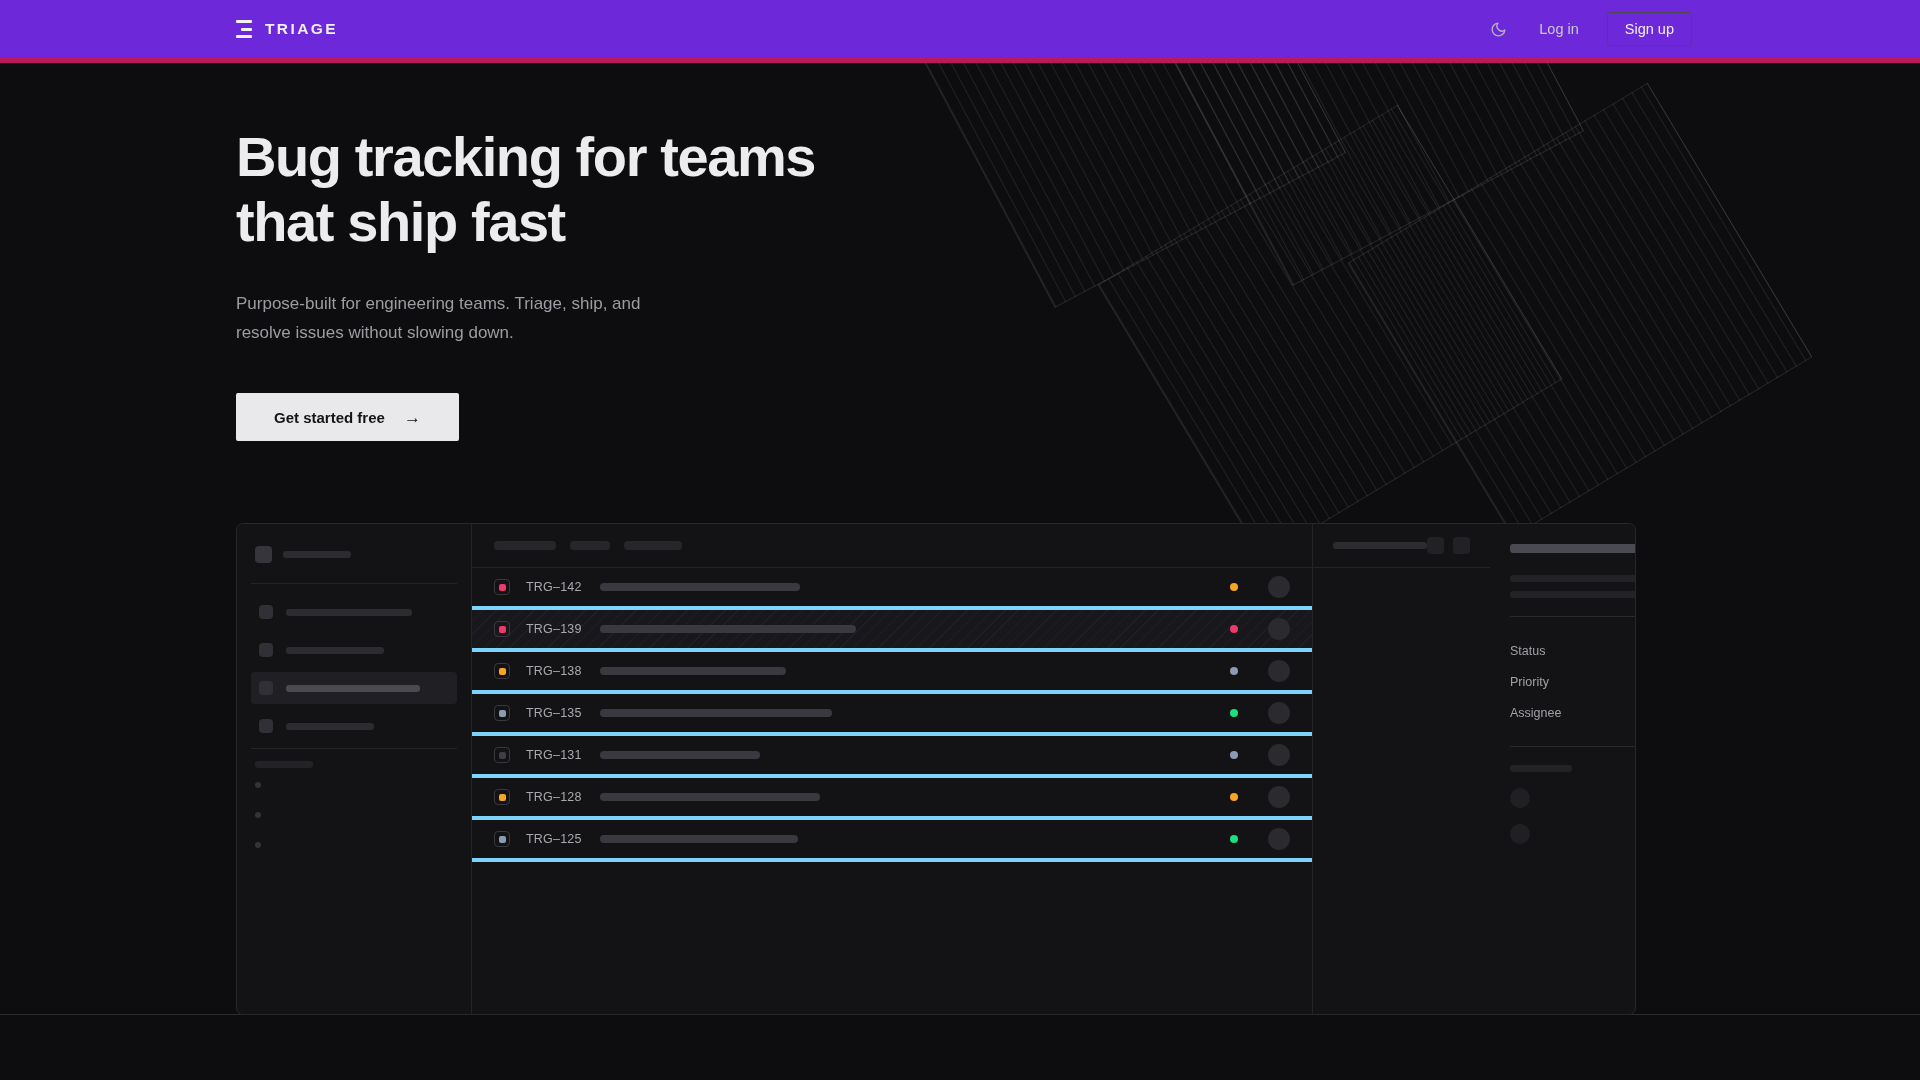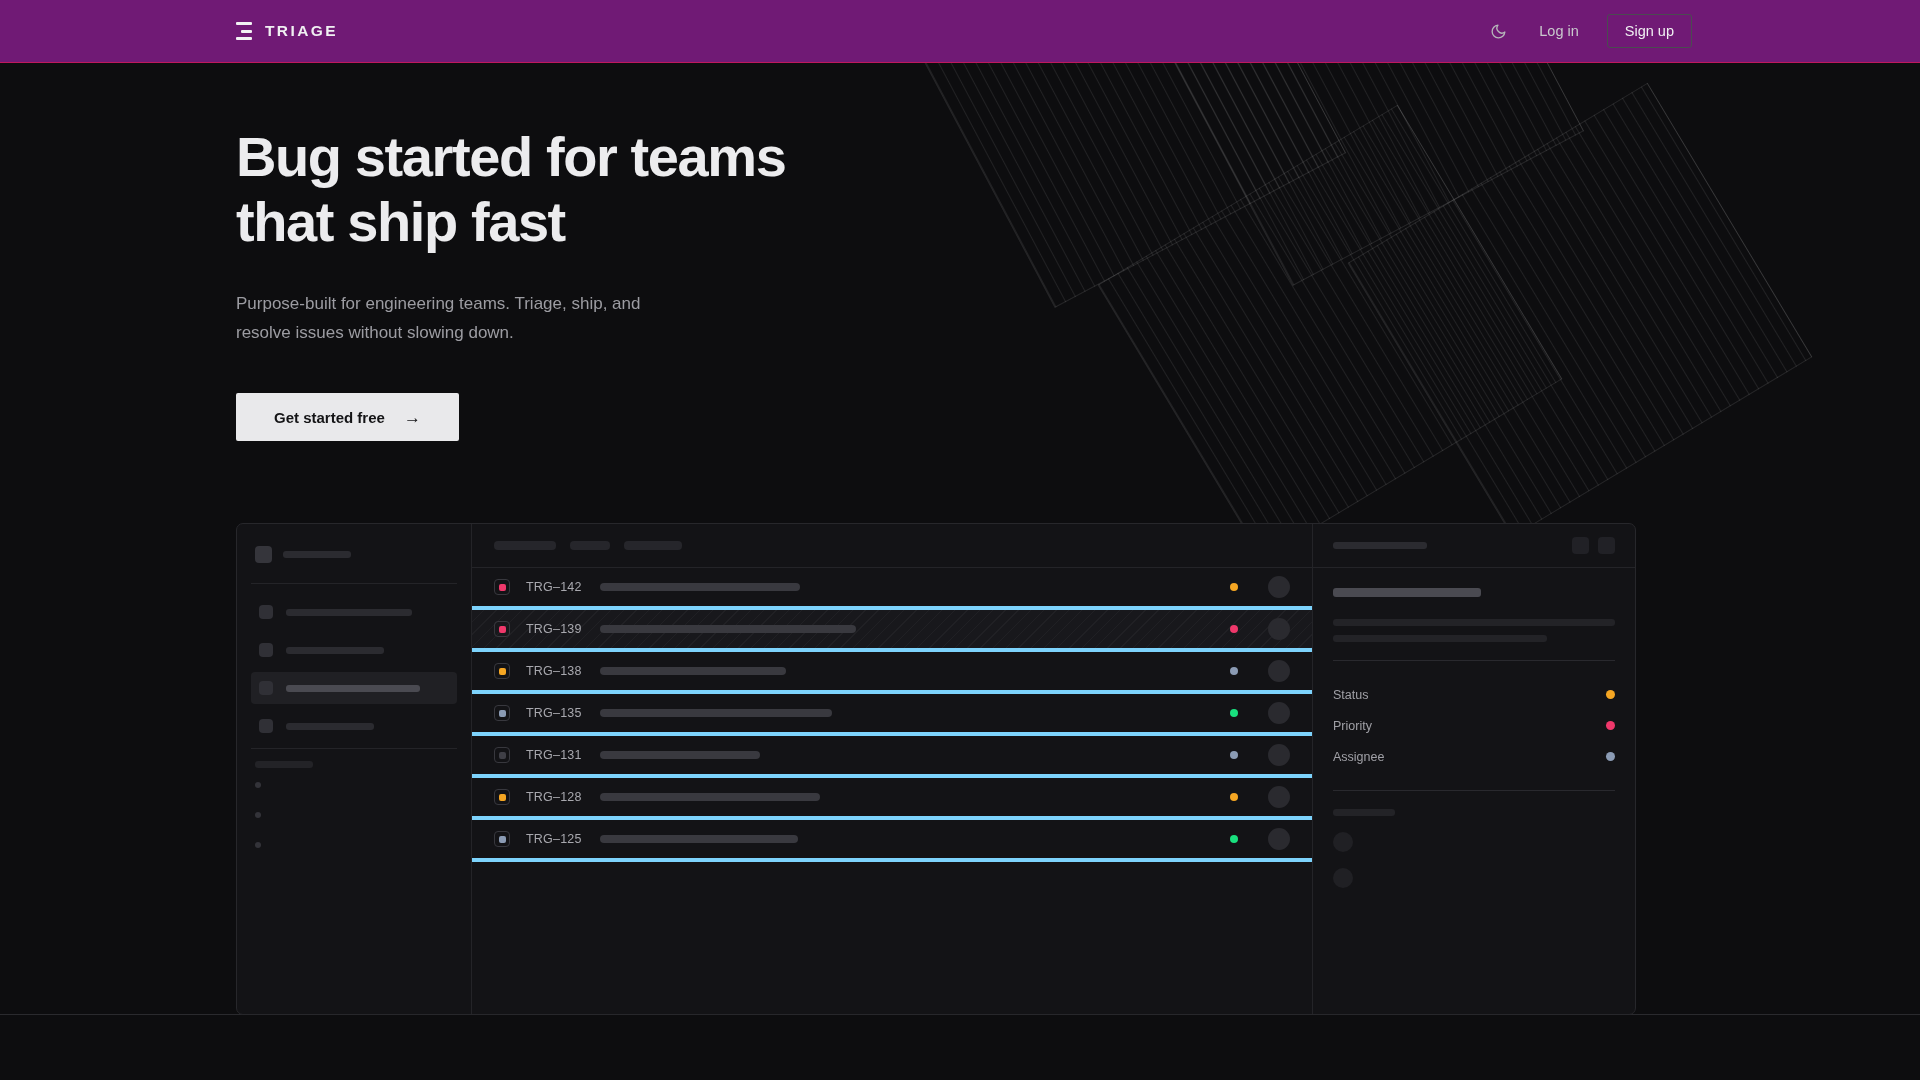--- a/index.html
+++ b/index.html
@@ -25,22 +25,22 @@
     background: #0d0d0f;
     overflow: hidden;
   }
 
   
   .topnav {
     position: absolute;
     top: 0; left: 0;
     width: 1920px;
     height: 63px;
-    background: #701a75;
-    border-bottom: 1px solid #be185d;
+    background: #6d28d9;
+    border-bottom: 5px solid #be185d;
     display: flex;
     align-items: center;
     z-index: 40;
   }
   .brand {
     position: absolute;
     left: 236px;
     display: flex;
     align-items: center;
     gap: 13px;
@@ -302,21 +302,21 @@
     border-radius: 50%;
     background: #2a2a2f;
     flex: 0 0 22px;
     margin-left: 14px;
   }
 
   
   .mock-detail {
     width: 322px;
     flex: 0 0 322px;
-    display: flex; flex-direction: column;
+    display: flex; 
   }
   .detail-toolbar {
     height: 44px;
     border-bottom: 1px solid #242428;
     display: flex; align-items: center;
     padding: 0 20px;
     flex: 0 0 44px;
   }
   .detail-sq {
     width: 17px; height: 17px;
@@ -381,21 +381,21 @@
   </header>
 
   <div class="decor">
     <div class="stripe-panel sp1"></div>
     <div class="stripe-panel sp2"></div>
     <div class="stripe-panel sp3"></div>
     <div class="stripe-panel sp4"></div>
   </div>
 
   <section class="hero">
-    <h1 class="hero-title">Bug started for teams
+    <h1 class="hero-title">Bug tracking for teams
 that ship fast</h1>
     <p class="hero-sub">Purpose-built for engineering teams. Triage, ship, and
 resolve issues without slowing down.</p>
     <button class="cta">
       <span>Get started free</span>
       <span class="arrow">→</span>
     </button>
   </section>
 
   <section class="mock">

